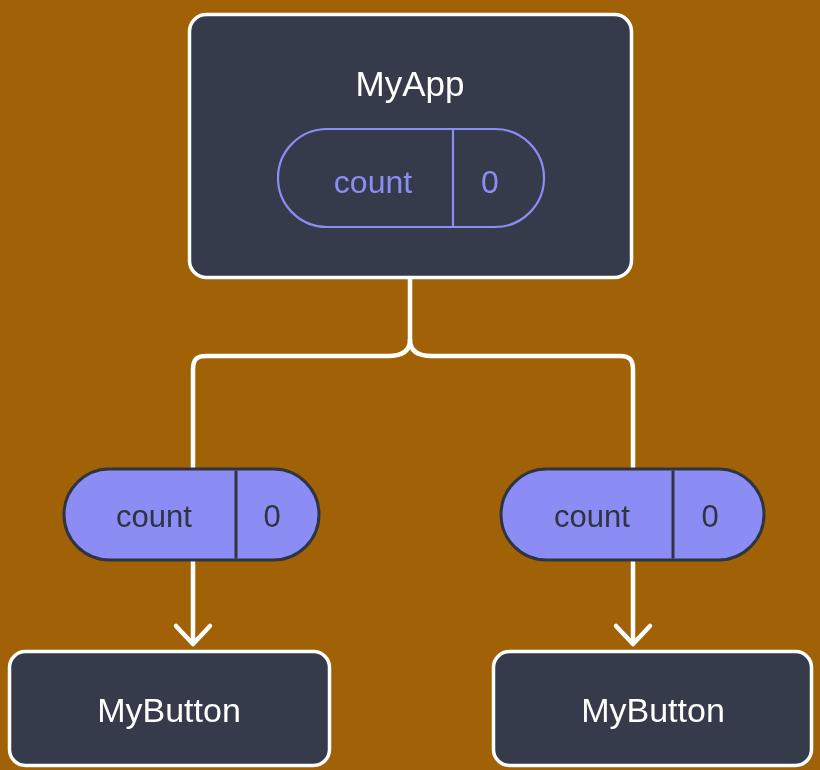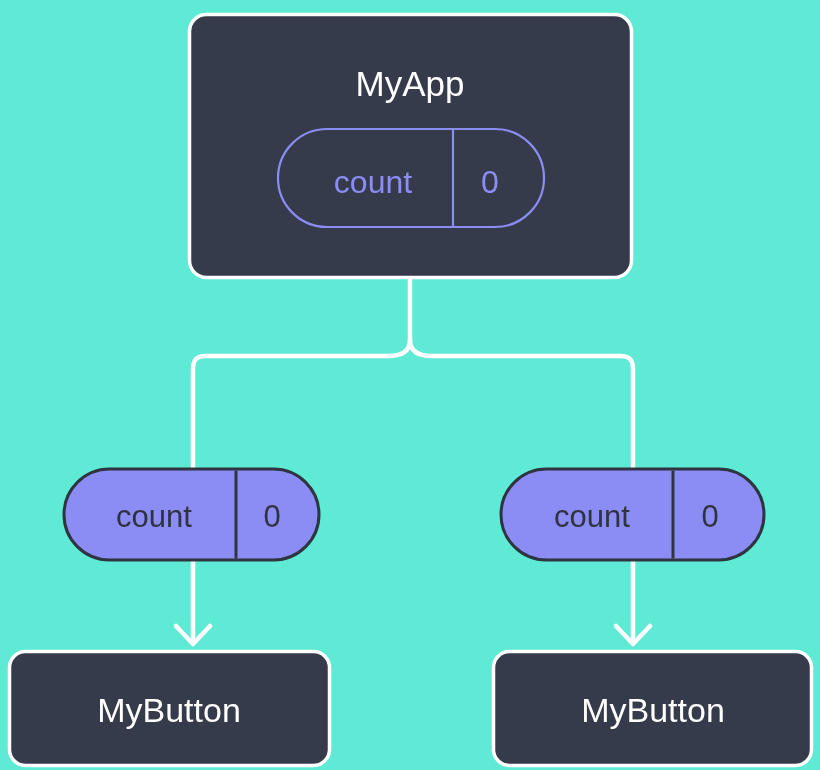--- a/index.html
+++ b/index.html
@@ -28,21 +28,21 @@
     display: block;
   }
   .node-label {
     font-family: "Liberation Sans", sans-serif;
     font-weight: 400;
   }
 </style>
 </head>
 <body style="background: rgb(77, 102, 112);">
 
-<div id="stage" style="background: #5eead4;">
+<div id="stage" style="background: #a16207;">
 
   <svg id="diagram-svg" viewBox="0 0 820 770">
 
     <g fill="none" stroke="#ffffff" stroke-width="4.5" stroke-linecap="round" stroke-linejoin="round">
 
       <path d="M 410,278 L 410,340"></path>
 
       <path d="M 410,340 C 410,354 398,356 388,356 L 206,356 C 196,356 193,360 193,370 L 193,470"></path>
       <path d="M 410,340 C 410,354 422,356 432,356 L 620,356 C 630,356 633,360 633,370 L 633,470"></path>
 

